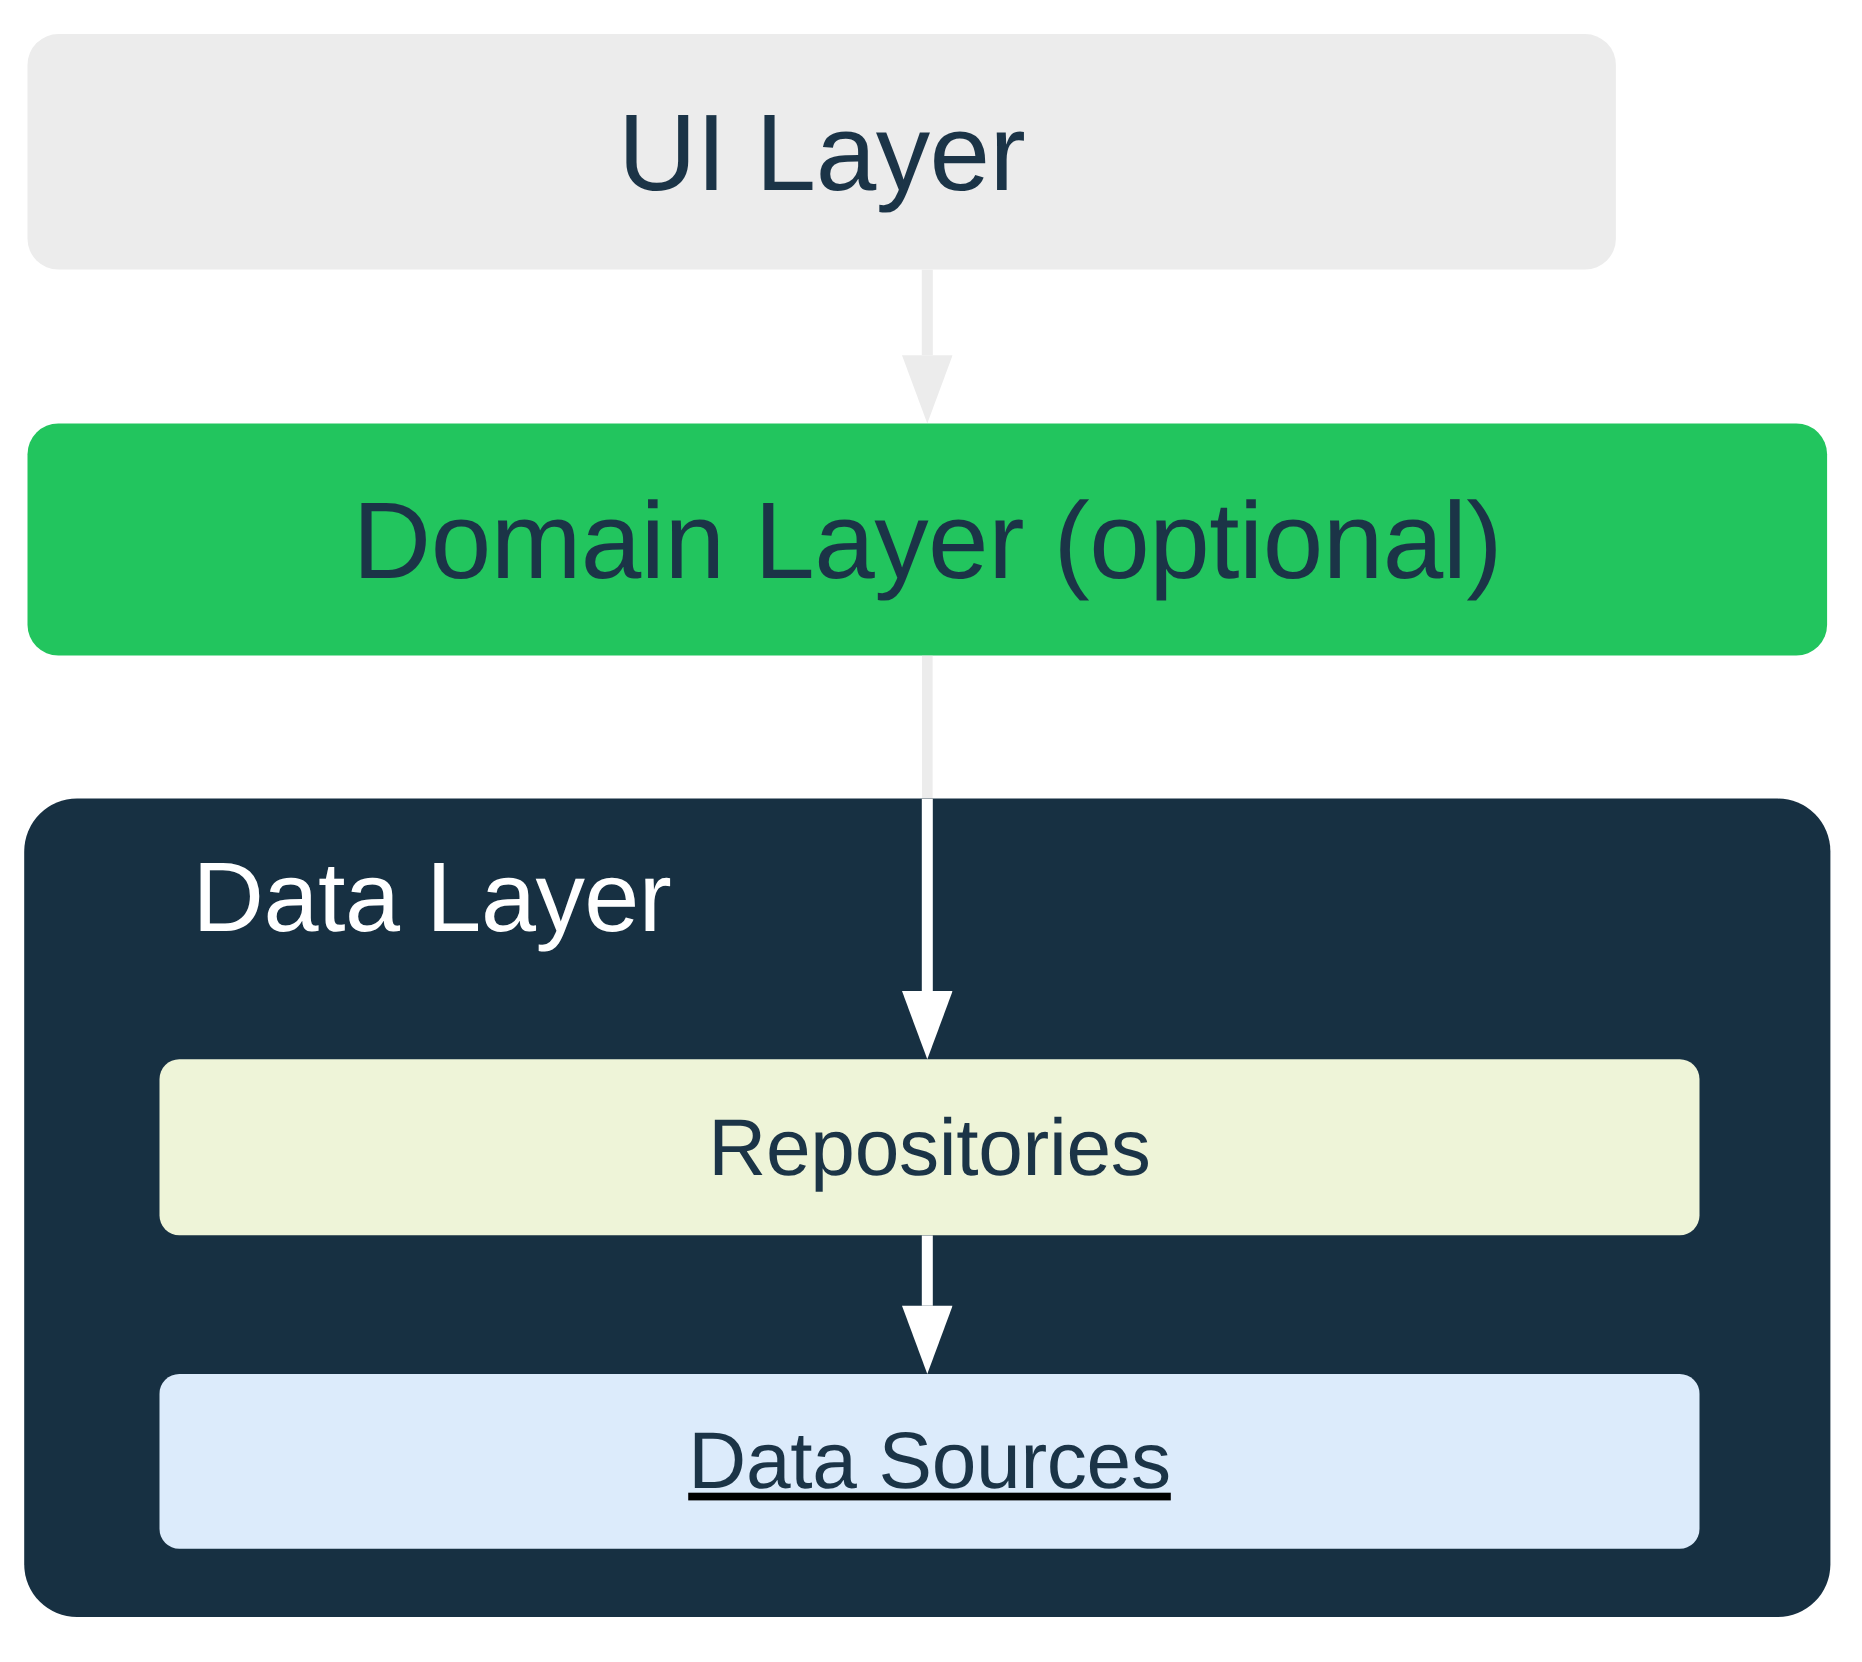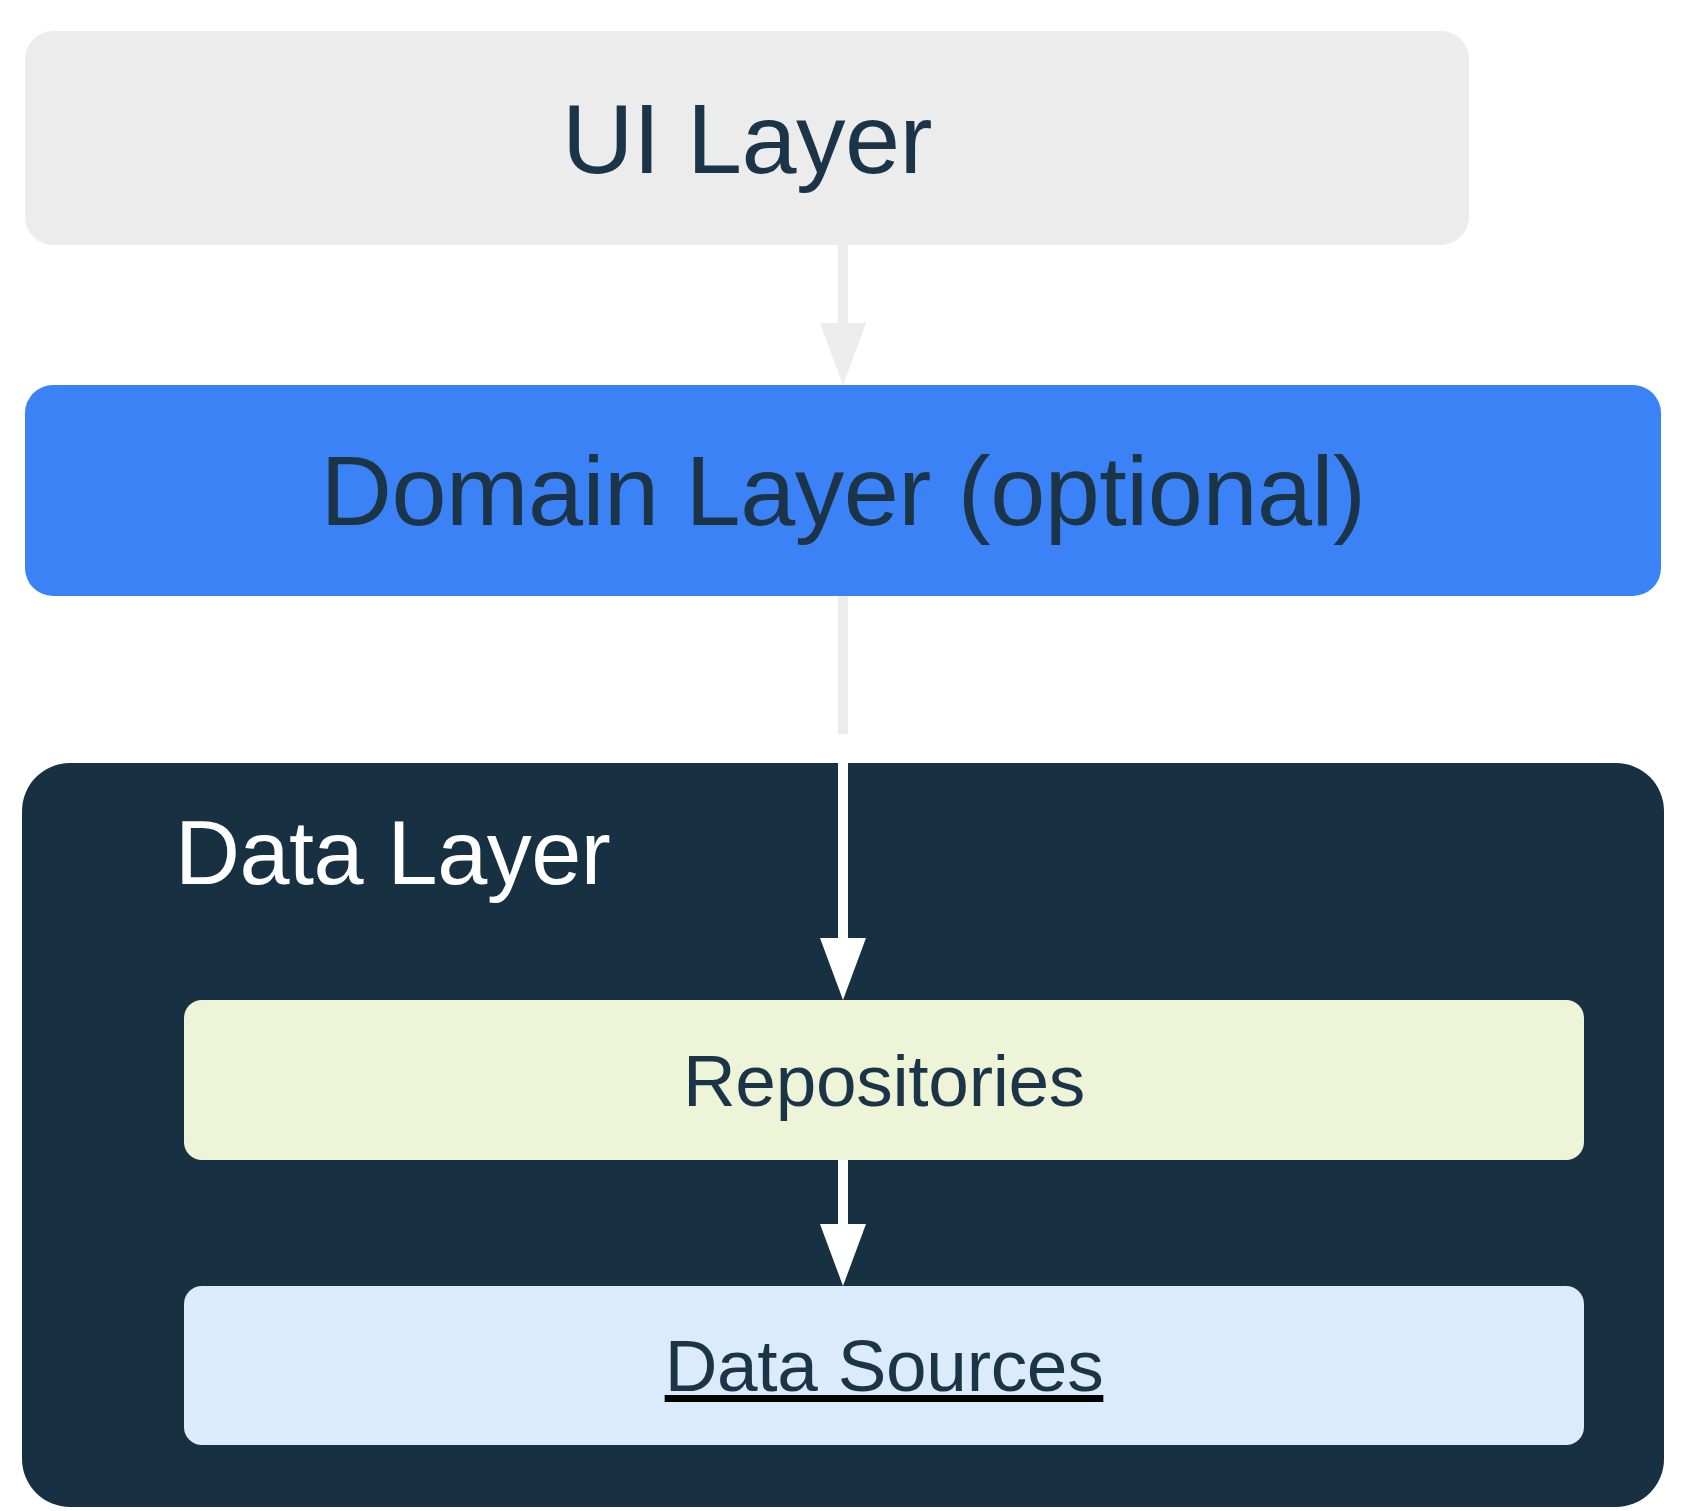--- a/index.html
+++ b/index.html
@@ -33,38 +33,38 @@
     width: 1444px;
     height: 214px;
     background: #ececec;
     border-radius: 28px;
   }
   .domain-layer {
     left: 25px;
     top: 385px;
     width: 1636px;
     height: 211px;
-    background: #3b82f6;
+    background: #22c55e;
     border-radius: 28px;
   }
 
   .layer-title {
     font-size: 99px;
     font-weight: 400;
     color: #1b3447;
     letter-spacing: -0.5px;
     line-height: 1;
     white-space: nowrap;
   }
 
   
   .data-layer {
     position: absolute;
     left: 22px;
-    top: 763px;
+    top: 726px;
     width: 1642px;
     height: 744px;
     background: #173042;
     border-radius: 48px;
     box-sizing: border-box;
   }
   .data-layer-title {
     position: absolute;
     left: 153px;
     top: 45px;
@@ -77,21 +77,20 @@
   }
 
   
   .inner-box {
     position: absolute;
     box-sizing: border-box;
     display: flex;
     align-items: center;
     justify-content: center;
     border-radius: 18px;
-    margin-left: 39px;
   }
   .repositories-box {
     left: 123px;
     top: 237px;
     width: 1400px;
     height: 160px;
     background: #eef4d8;
   }
   .data-sources-box {
     left: 123px;

